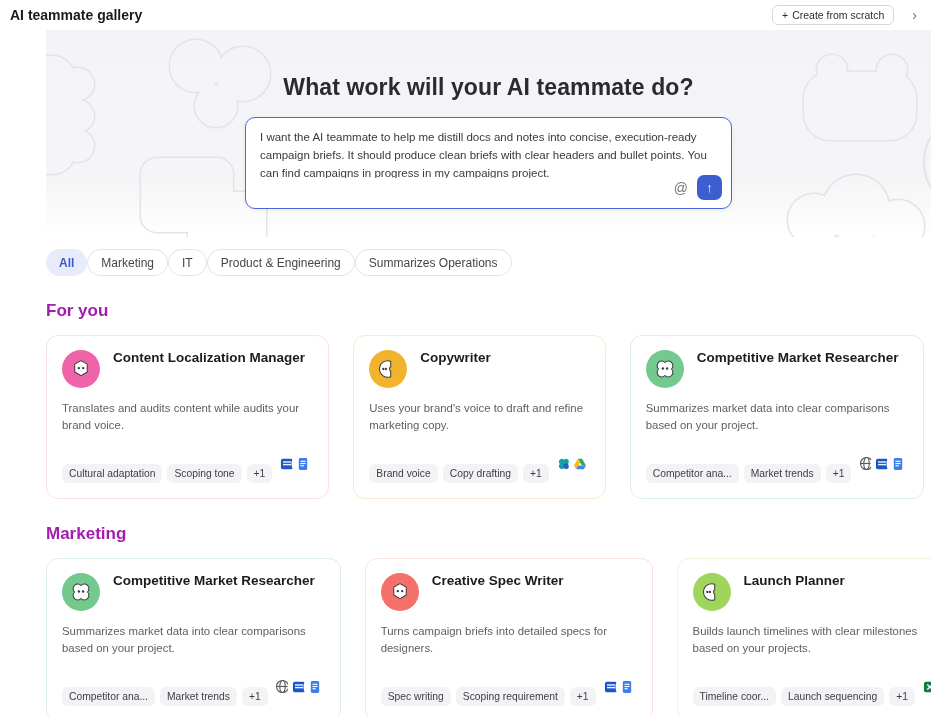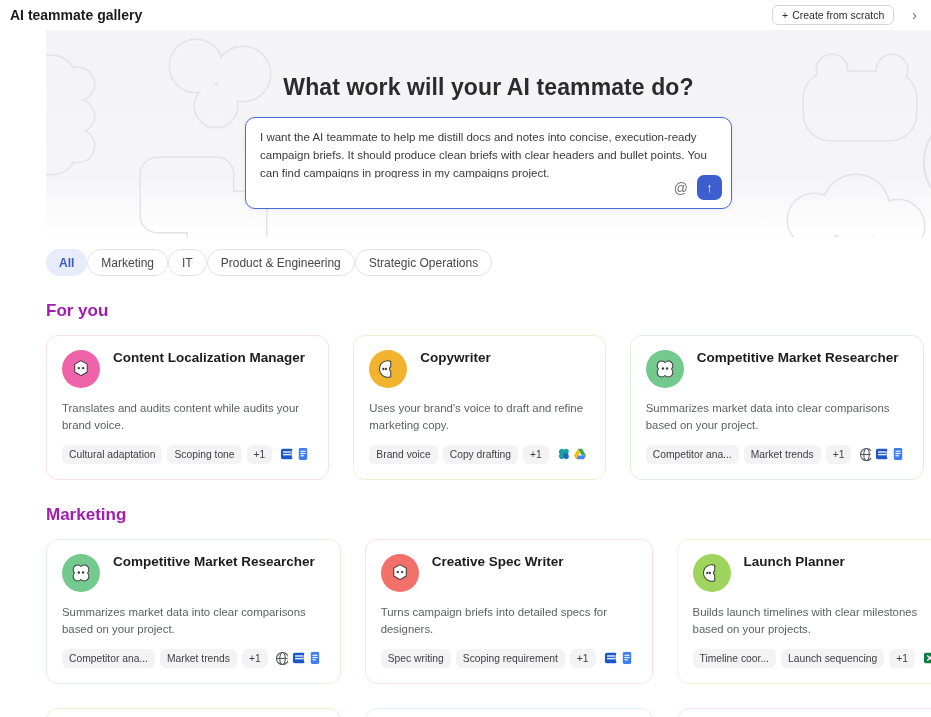--- a/index.html
+++ b/index.html
@@ -36,21 +36,21 @@
 
   
   .section-title { font-size:17px; font-weight:700; color:#a21caf; margin:25px 0 14px; }
   .grid { display:grid; grid-template-columns:repeat(3,1fr); gap:24px; }
   .card { background:#fff; border:1px solid #eee; border-radius:12px; padding:14px 15px 15px; min-height:114px; cursor:pointer; }
   .card-head { display:flex; align-items:flex-start; gap:13px; }
   .avatar { width:38px; height:38px; min-width:38px; border-radius:50%; display:flex; align-items:center; justify-content:center; }
   .card-title { font-size:13.5px; font-weight:700; color:#1c1c1e; }
   .card-desc { margin-top:12px; font-size:11.4px; line-height:1.5; color:#5d6065; max-width:255px; }
   .card-tags { margin-top:10px; display:flex; align-items:center; gap:5px; }
-  .tag { background:#f3f3f5; border-radius:6px; padding:4px 7px; font-size:10.3px; color:#3e3e43; white-space:nowrap; }
+  .tag { background:#f3f3f5; border-radius:6px; padding:4px 7px; font-size:10.3px; color:#3e3e43; white-space:nowrap;margin-top:20px; }
   .apps { margin-left:auto; display:flex; align-items:center; }
   .badge { width:20px; height:20px; border-radius:50%; background:#fff; box-shadow:0 0 0 1.5px #fff,0 1px 2px rgba(0,0,0,.12); display:flex; align-items:center; justify-content:center; margin-left:-4px; }
   .badge:first-child { margin-left:0; }
   .badge.plain { box-shadow:none; background:transparent; }
 </style>
 </head>
 <body>
 
 <div class="page">
 
@@ -141,21 +141,21 @@
     </div>
   </div>
 
   <div class="main">
 
     <div class="chips">
       <button class="chip active" style="background: rgb(231, 235, 250); color: rgb(60, 89, 203);">All</button>
       <button class="chip">Marketing</button>
       <button class="chip">IT</button>
       <button class="chip">Product &amp; Engineering</button>
-      <button class="chip">Strategic Operations</button>
+      <button class="chip">Summarizes Operations</button>
     </div>
 
     <h2 class="section-title">For you</h2>
     <div class="grid">
 
       <article class="card" style="border-color: rgb(250, 223, 237);">
         <div class="card-head">
           <span class="avatar" style="background: rgb(239, 100, 168);">
             <svg width="22" height="22" viewBox="0 0 24 24">
                 <path d="M12 2.8l6.8 3.9v8.6L12 19.2l-6.8-3.9V6.7z" fill="#fff" stroke="#3a3a3a" stroke-width="1.1" stroke-linejoin="round"></path>

